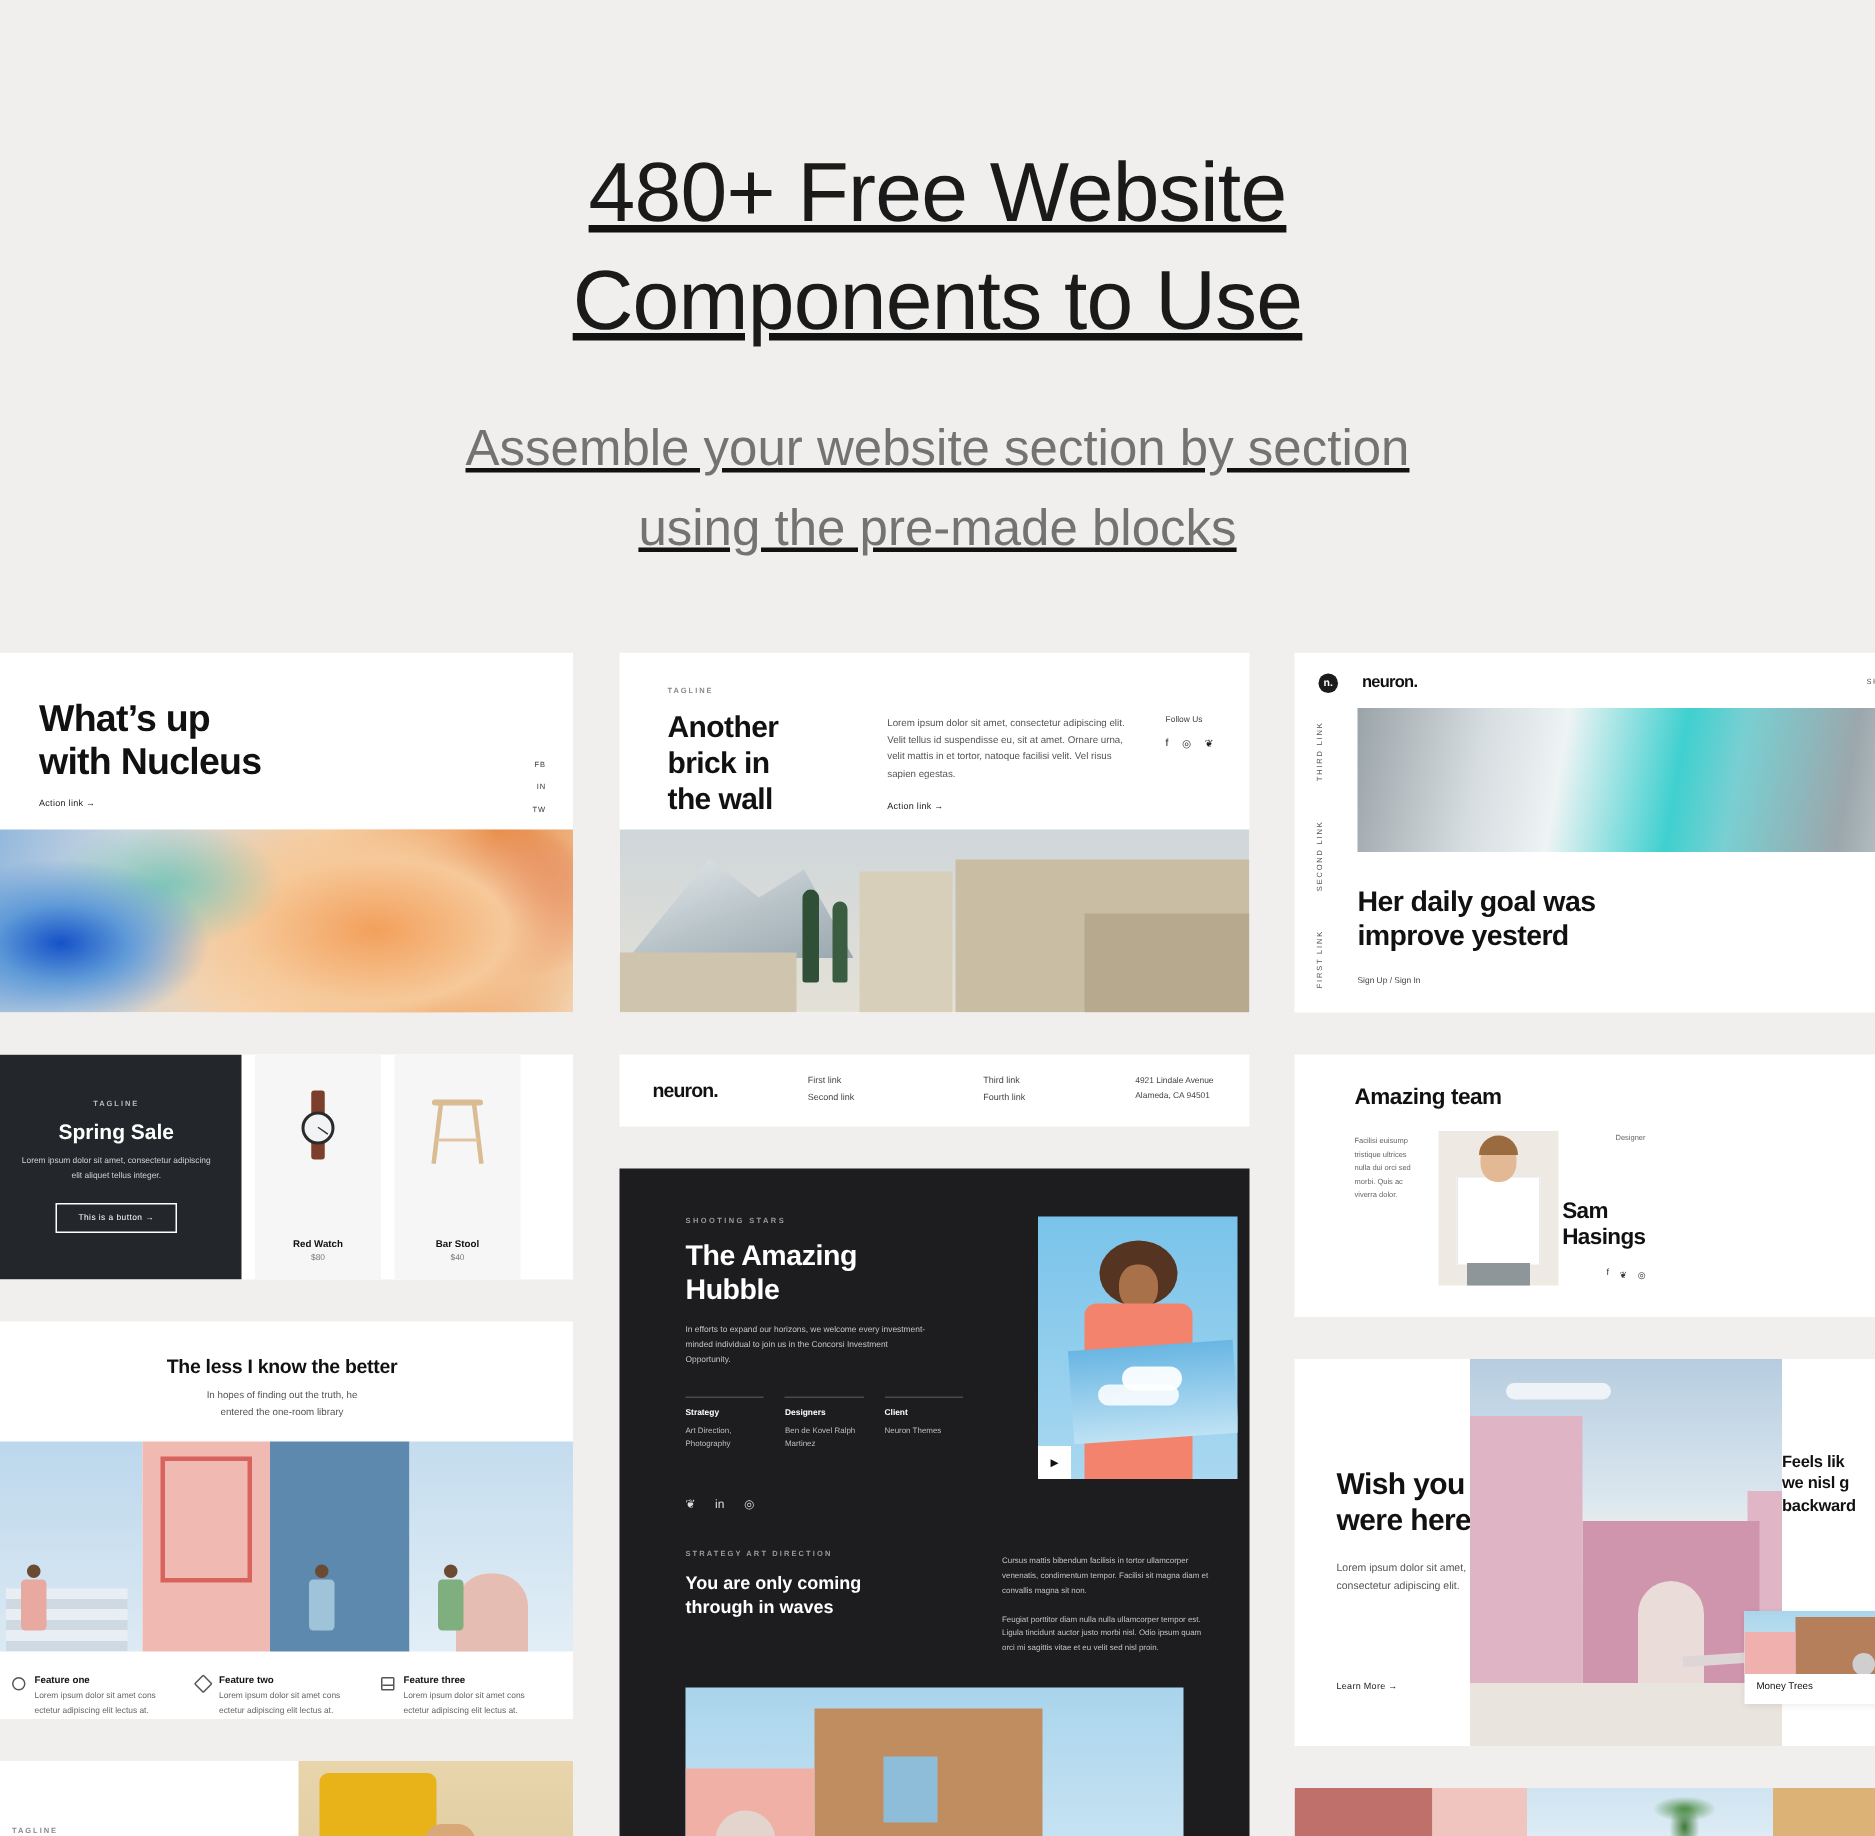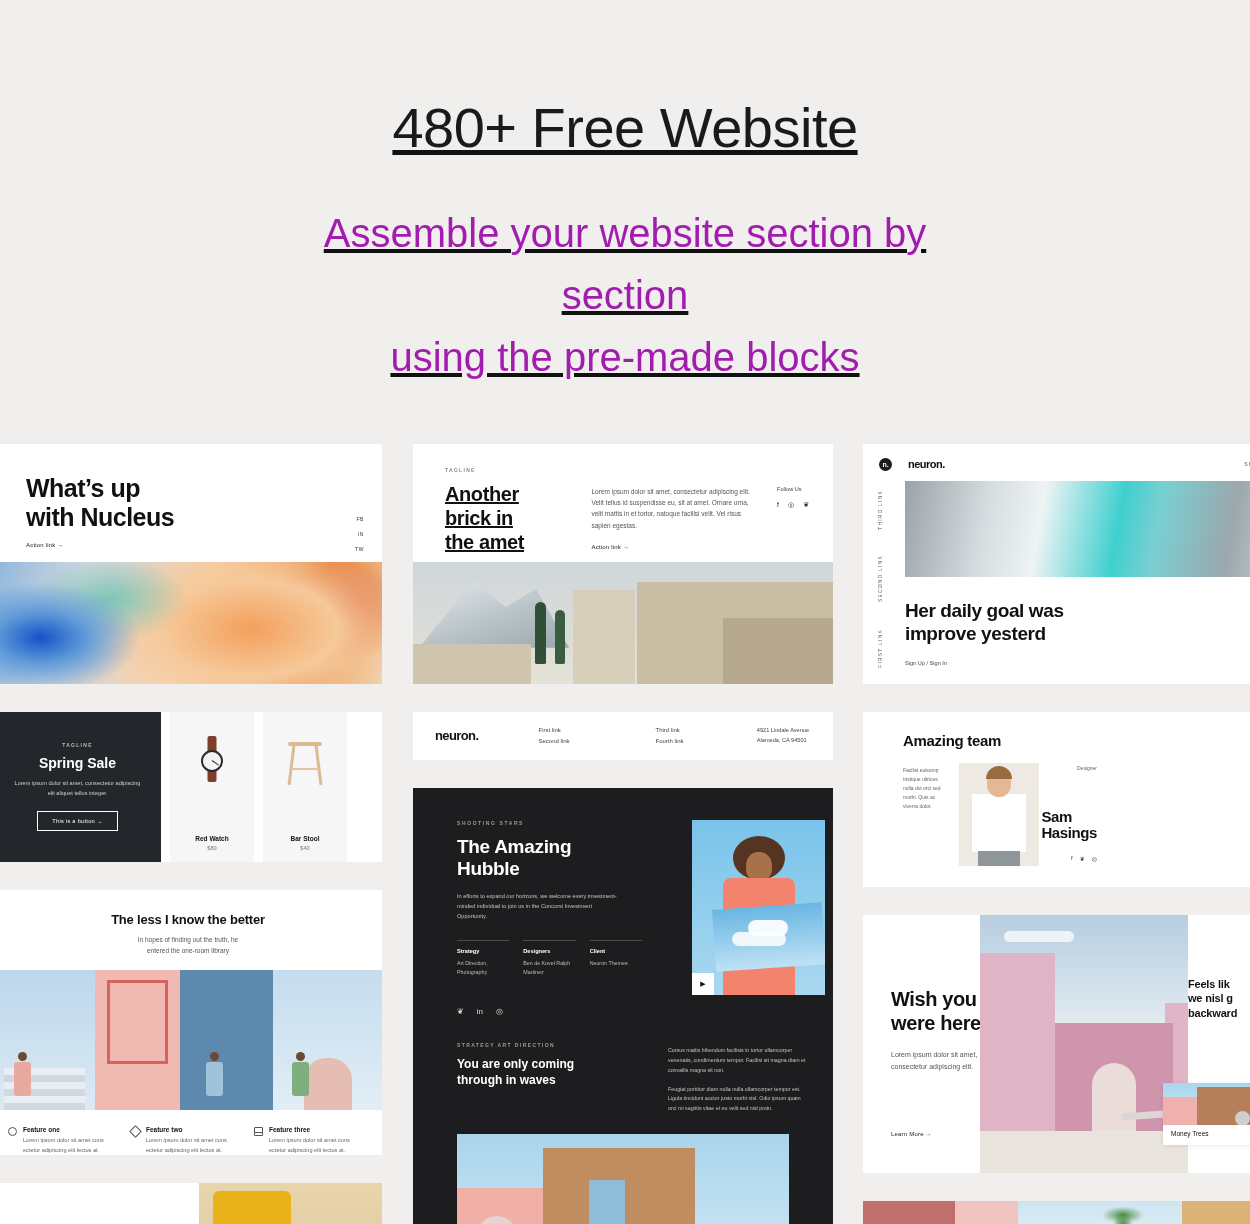--- a/index.html
+++ b/index.html
@@ -18,24 +18,24 @@
     font-size: 56px;
     font-weight: 400;
     line-height: 1.28;
     letter-spacing: -0.5px;
     color: #1a1a1a;
     max-width: 760px;
     margin: 0 auto;
   }
   .hero p {
     margin-top: 38px;
-    font-size: 40px;
+    font-size: 34px;
     font-weight: 400;
     line-height: 1.55;
-    color: #a21caf;
+    color: #737373;
     max-width: 700px;
     margin-left: auto;
     margin-right: auto;
   }
 
   
   .gallery {
     position: relative;
     width: 1250px;
     height: 810px;
@@ -140,21 +140,21 @@
   .c-shooter .txt { width: 205px; padding: 44px 0 0 14px; }
   .c-shooter h3 { font-size: 21px; font-weight: 700; margin-top: 9px; letter-spacing: -0.4px; }
   .c-shooter .ph { flex:1; margin-left: 0; background: linear-gradient(#e8d5ab, #dcc79c); position: relative; overflow: hidden; }
   .shirt { position:absolute; left:14px; top:8px; width:78px; height:120px; background:#e8b319; border-radius:6px 6px 0 0;}
   .arm  { position:absolute; left:84px; top:42px; width:34px; height:72px; background:#d9a878; border-radius:12px;}
 
   
   .c-brick { height: 240px; }
   .c-brick .top { display: flex; padding: 23px 24px 0 32px; height: 118px; }
   .c-brick .l { width: 150px; }
-  .c-brick h2 { font-size: 20px; font-weight: 700; line-height: 1.2; margin-top: 9px; letter-spacing: -0.4px; text-decoration: underline; }
+  .c-brick h2 { font-size: 20px; font-weight: 700; line-height: 1.2; margin-top: 9px; letter-spacing: -0.4px; }
   .c-brick .m { width: 190px; padding-top: 19px; }
   .c-brick .m .lorem { width: 170px; }
   .c-brick .m .actlink { display:block; margin-top: 13px; }
   .c-brick .r { flex: 1; padding-top: 19px; }
   .c-brick .r .lbl { font-size: 5.6px; color: #444; }
   .c-brick .icons { margin-top: 9px; display: flex; gap: 9px; font-size: 7px; color: #222; }
   .c-brick .scene { height: 122px; position: relative; overflow: hidden; background: linear-gradient(#cfd6da, #e4e1d6); }
 
   
   .c-nav { height: 48px; display: flex; align-items: center; padding: 0 24px 0 22px; }
@@ -304,20 +304,21 @@
   .arch2 { position:absolute; left:28%; bottom:0; width:44%; height:52px; border-radius:22px 22px 0 0; background:#e6bdb3;}
   .pframe{ position:absolute; left:14%; top:10px; width:72%; height:60%; border:3px solid #d8635c;}
 
 </style>
 </head>
 <body>
 
 <section class="hero">
   <h1>
     <span>480+ Free Website</span><br>
+    <span>Components to Use</span>
   </h1>
   <p>
     <span>Assemble your website section by section</span><br>
     <span>using the pre-made blocks</span>
   </p>
 </section>
 
 <section class="gallery">
 
   <div class="col col-a">
@@ -438,21 +439,21 @@
 
   <div class="col col-b">
 
     <div class="card c-brick">
       <div class="top">
         <div class="l">
           <div class="tagline">TAGLINE</div>
           <h2>
             <span>Another</span><br>
             <span>brick in</span><br>
-            <span>the amet</span>
+            <span>the wall</span>
           </h2>
         </div>
         <div class="m">
           <p class="lorem">Lorem ipsum dolor sit amet, consectetur adipiscing elit. Velit tellus id suspendisse eu, sit at amet. Ornare urna, velit mattis in et tortor, natoque facilisi velit. Vel risus sapien egestas.</p>
           <span class="actlink">Action link  →</span>
         </div>
         <div class="r">
           <div class="lbl">Follow Us</div>
           <div class="icons">
             <span>f</span>

